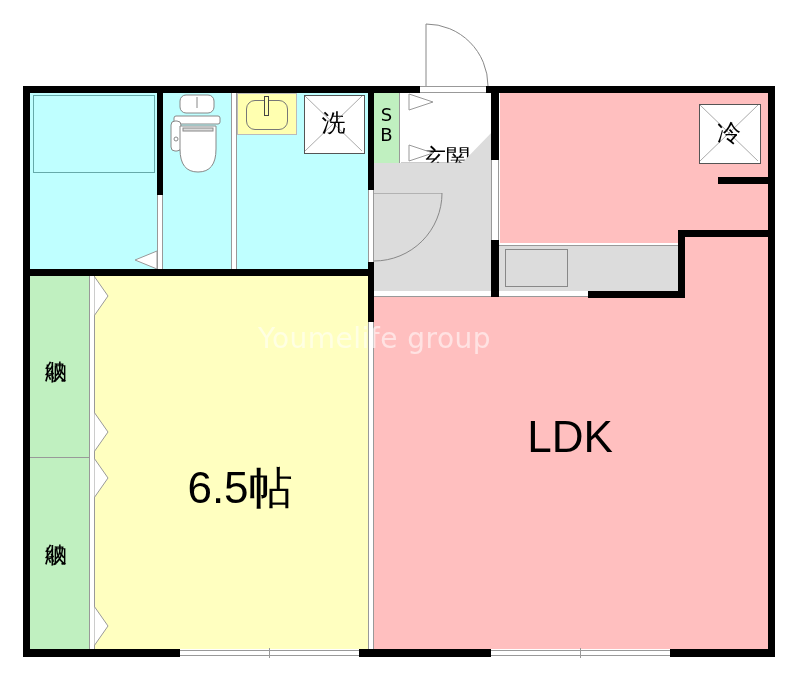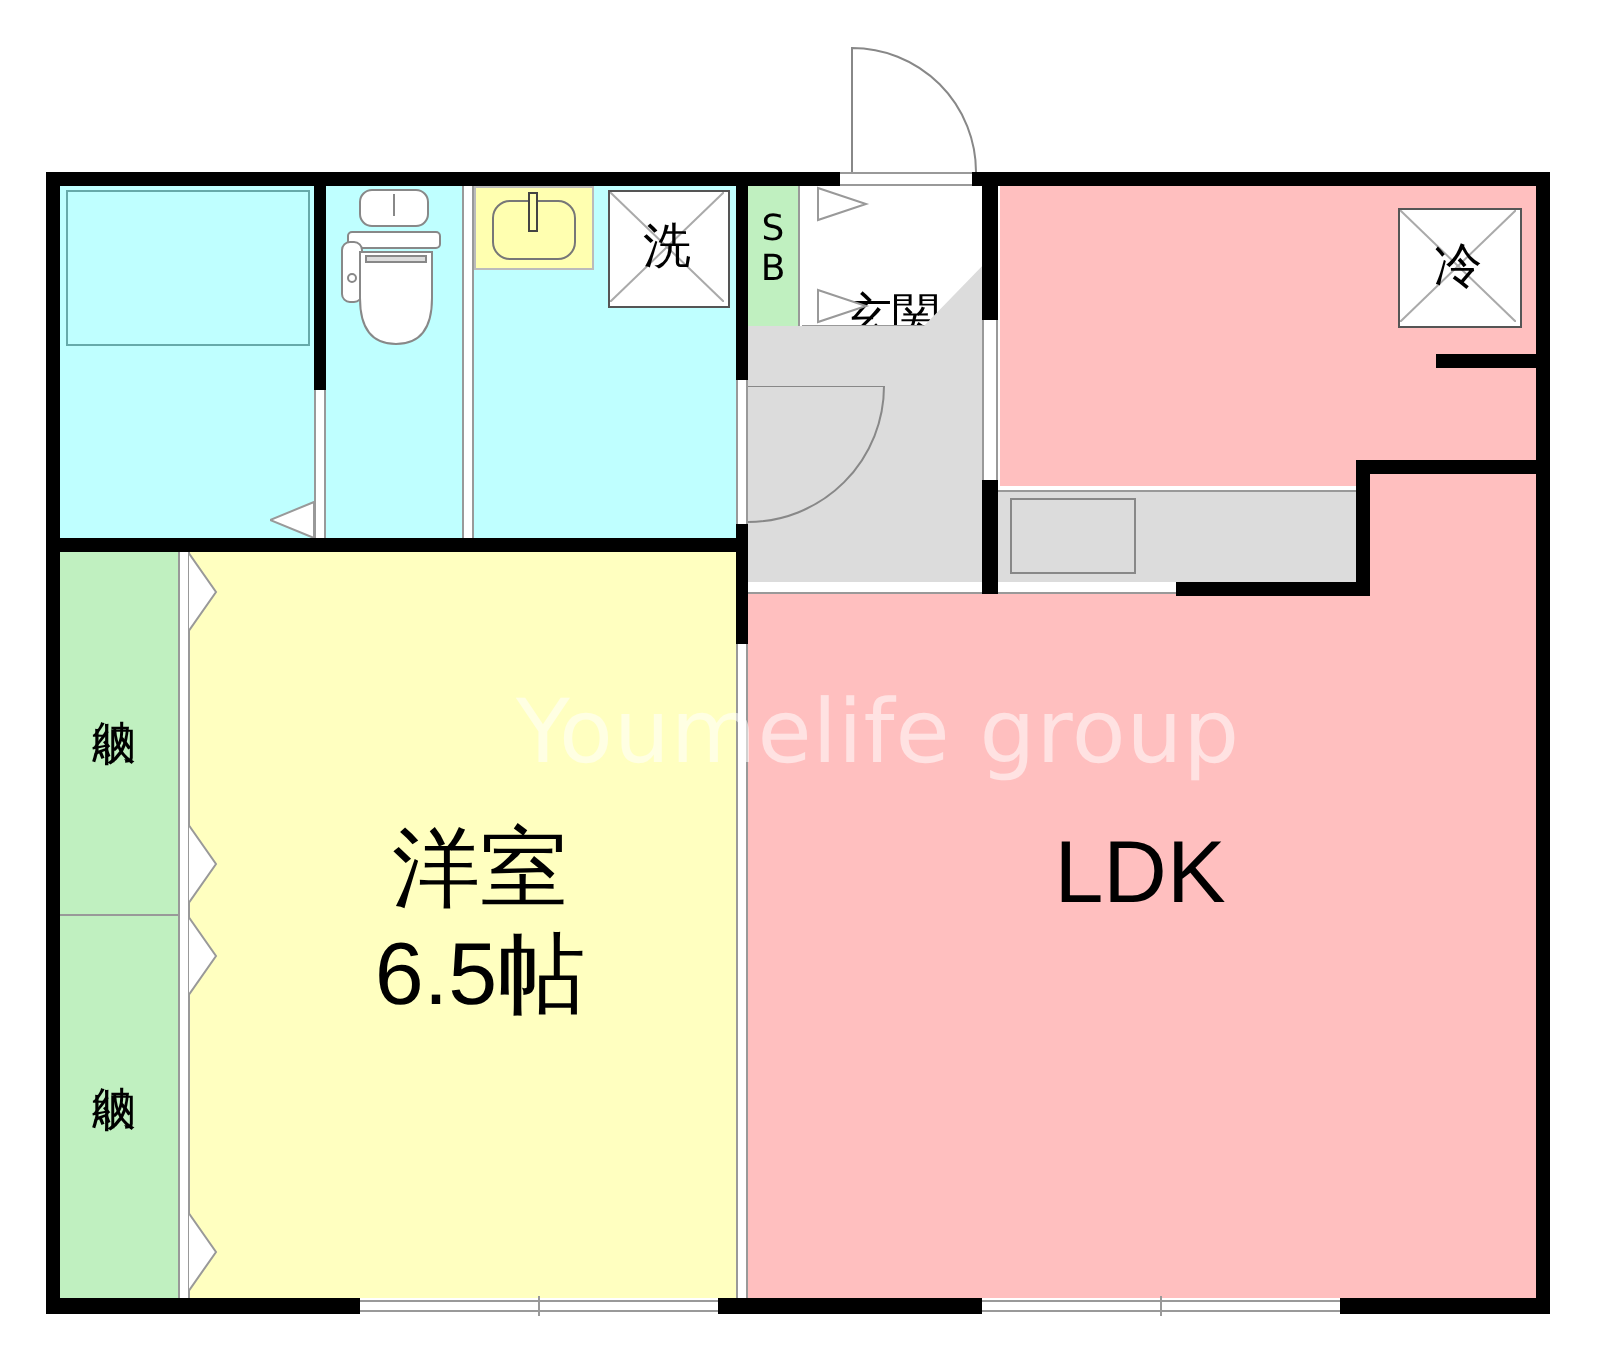--- a/index.html
+++ b/index.html
@@ -1,21 +1,21 @@
 <!DOCTYPE html>
 <html><head>
 <meta charset="utf-8">
 <style>
   html,body{margin:0;padding:0;background:#ffffff;}
   body{width:800px;height:685px;position:relative;overflow:hidden;font-family:"DejaVu Sans","Liberation Sans",sans-serif;}
   .abs{position:absolute;box-sizing:border-box;}
   .wall{position:absolute;background:#000;}
   .lbl{position:absolute;color:#000;text-align:center;line-height:1;}
   .room-label{font-family:"Liberation Sans","DejaVu Sans",sans-serif;}
-  .watermark{position:absolute;color:rgba(255,255,255,0.55);font-family:"DejaVu Sans",sans-serif;font-size:44px;left:258px;top:341px;white-space:nowrap;letter-spacing:0.5px;}
+  .watermark{position:absolute;color:rgba(255,255,255,0.55);font-family:"DejaVu Sans",sans-serif;font-size:28px;left:258px;top:322px;white-space:nowrap;letter-spacing:0.5px;}
   .xbox{position:absolute;background:#fff;border:1px solid #555;}
   .vert{writing-mode:vertical-rl;text-orientation:upright;}
 </style>
 </head>
 <body>
 
 <div class="abs" style="left:0;top:0;width:800px;height:685px;">
 
   <div class="abs" style="left:30px;top:93px;width:128px;height:177px;background:#bfffff;"></div>
   <div class="abs" style="left:33px;top:95px;width:122px;height:78px;border:1px solid #6aa;background:#bfffff;"></div>
@@ -73,21 +73,20 @@
     <div class="lbl vert" style="left:15px;top:68px;font-size:22px;">収納</div>
   </div>
   <div class="abs" style="left:89px;top:276px;width:6px;height:373px;background:#fff;border-left:1px solid #999;border-right:1px solid #999;"></div>
   <svg class="abs" style="left:94px;top:276px;" width="20" height="375">
     <polygon points="0,0 14,20 0,40" fill="#fff" stroke="#999"></polygon>
     <polygon points="0,136 14,156 0,176" fill="#fff" stroke="#999"></polygon>
     <polygon points="0,182 14,202 0,222" fill="#fff" stroke="#999"></polygon>
     <polygon points="0,330 14,350 0,370" fill="#fff" stroke="#999"></polygon>
   </svg>
 
-  <div class="lbl room-label" style="left:150px;top:413px;width:180px;font-size:44px;">洋室</div>
   <div class="lbl room-label" style="left:140px;top:466px;width:200px;font-size:44px;">6.5帖</div>
 
   <div class="abs" style="left:500px;top:93px;width:268px;height:150px;background:#ffbfbf;"></div>
   <div class="abs" style="left:374px;top:297px;width:394px;height:352px;background:#ffbfbf;"></div>
   <div class="abs" style="left:684px;top:230px;width:84px;height:70px;background:#ffbfbf;"></div>
 
   <div class="abs" style="left:498px;top:245px;width:180px;height:46px;background:#dcdcdc;border-top:1px solid #999;">
     <div class="abs" style="left:7px;top:3px;width:63px;height:38px;border:1px solid #888;"></div>
   </div>
   <div class="abs" style="left:498px;top:291px;width:90px;height:6px;background:#fff;border-bottom:1px solid #999;"></div>

